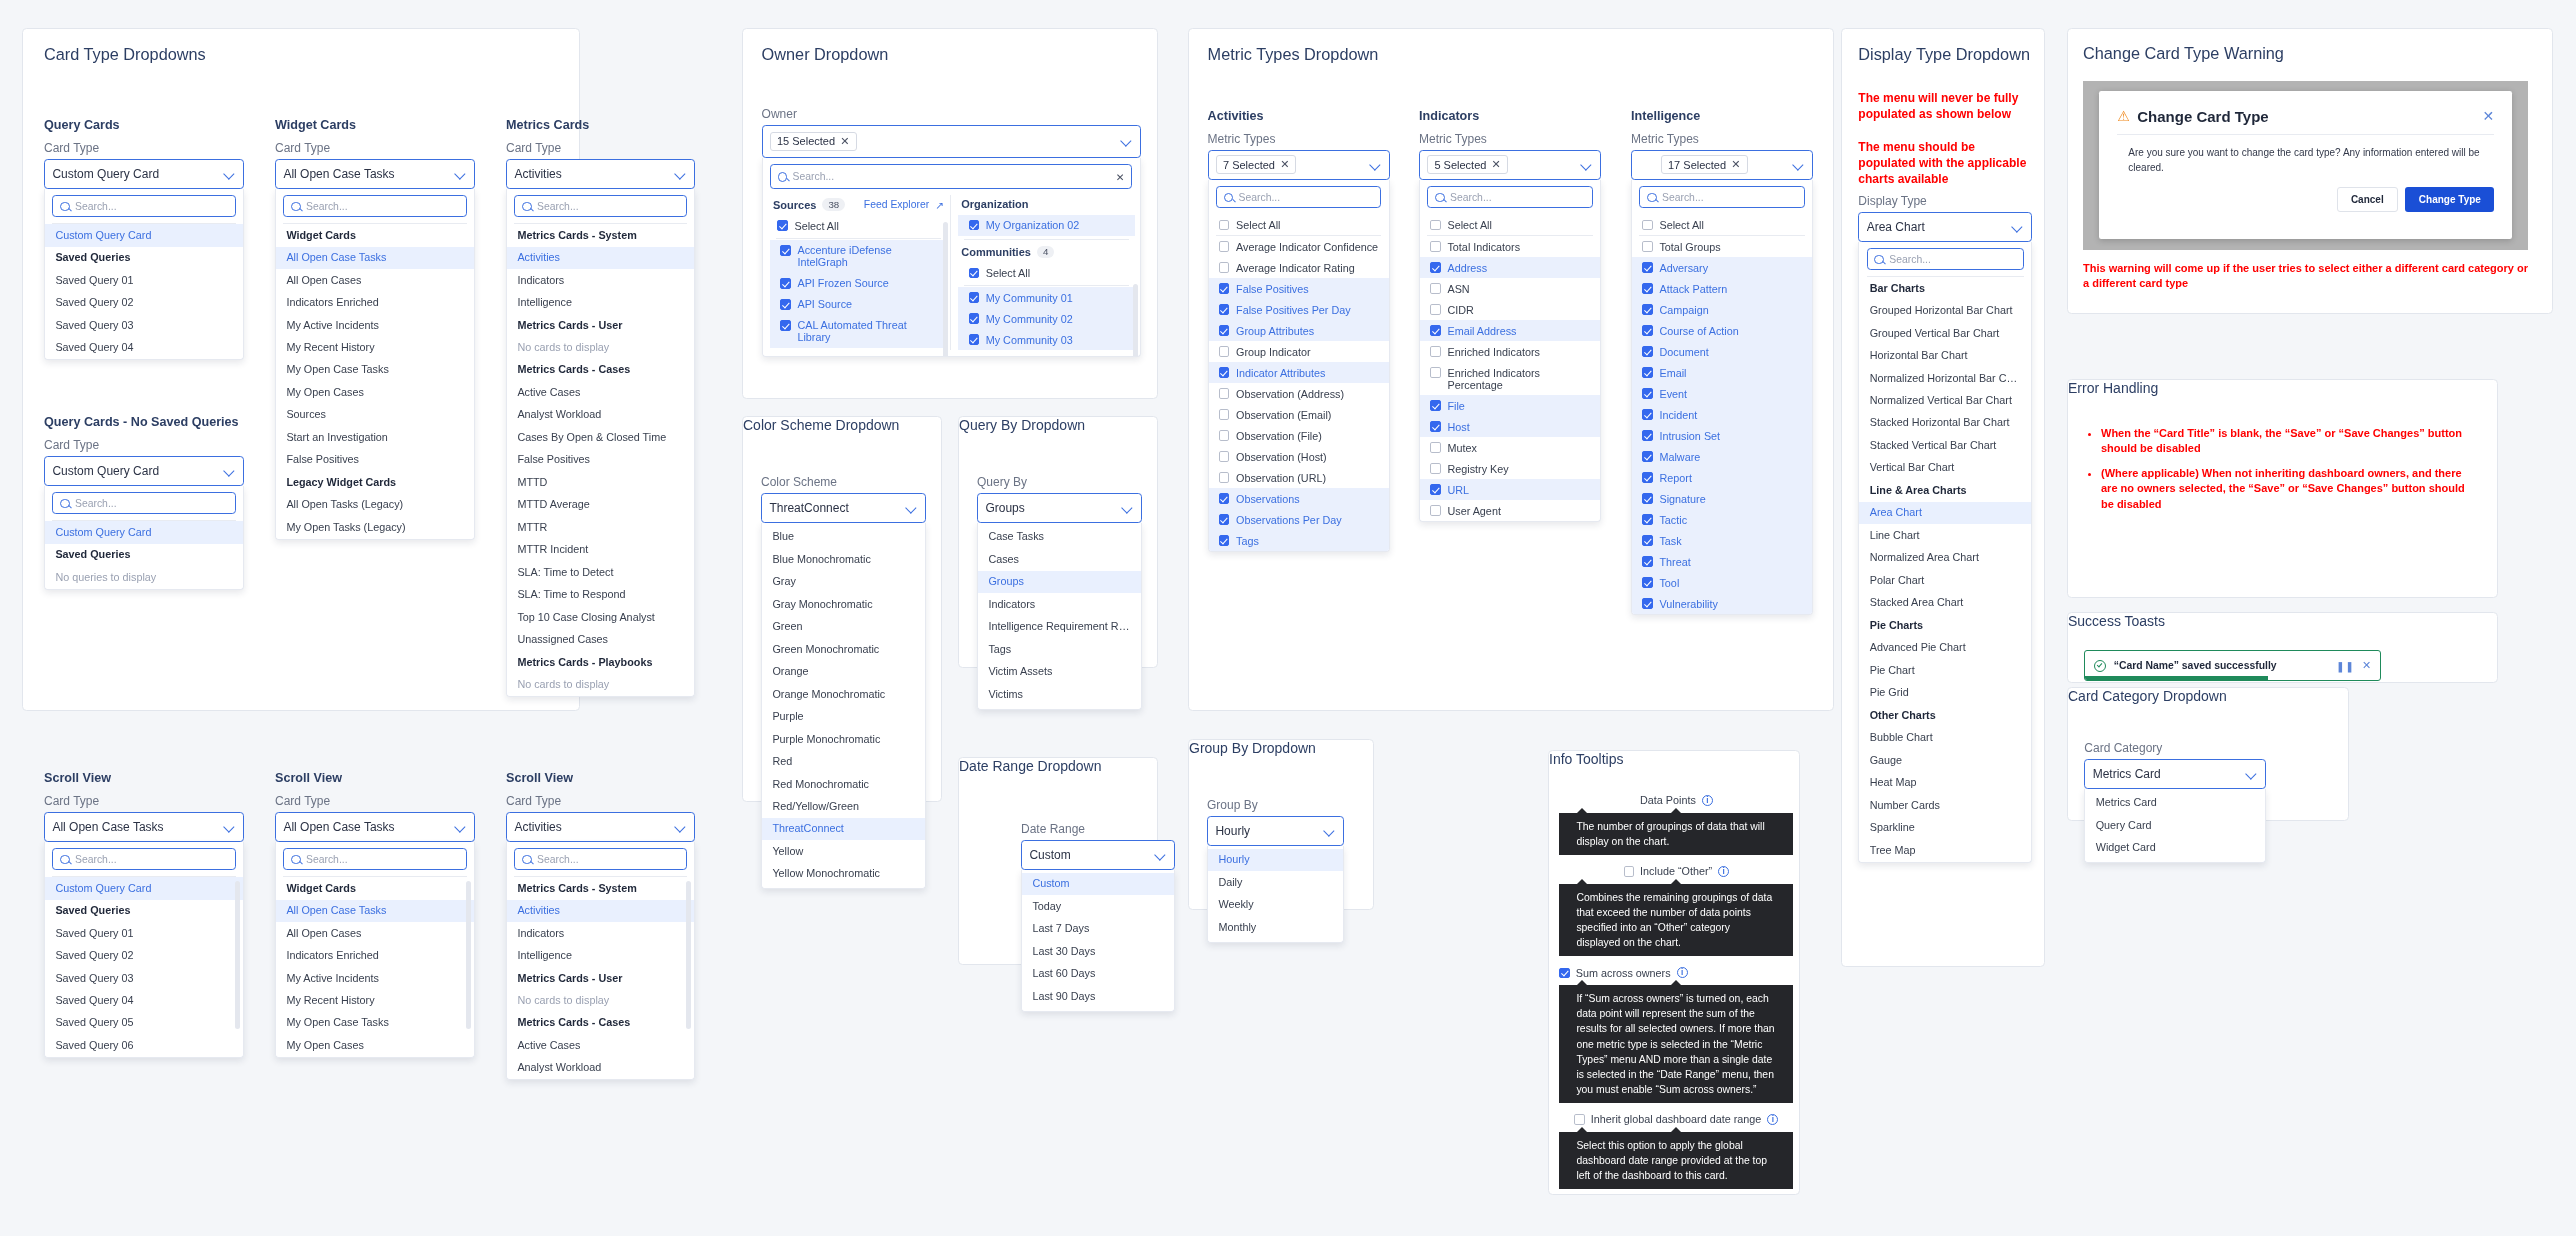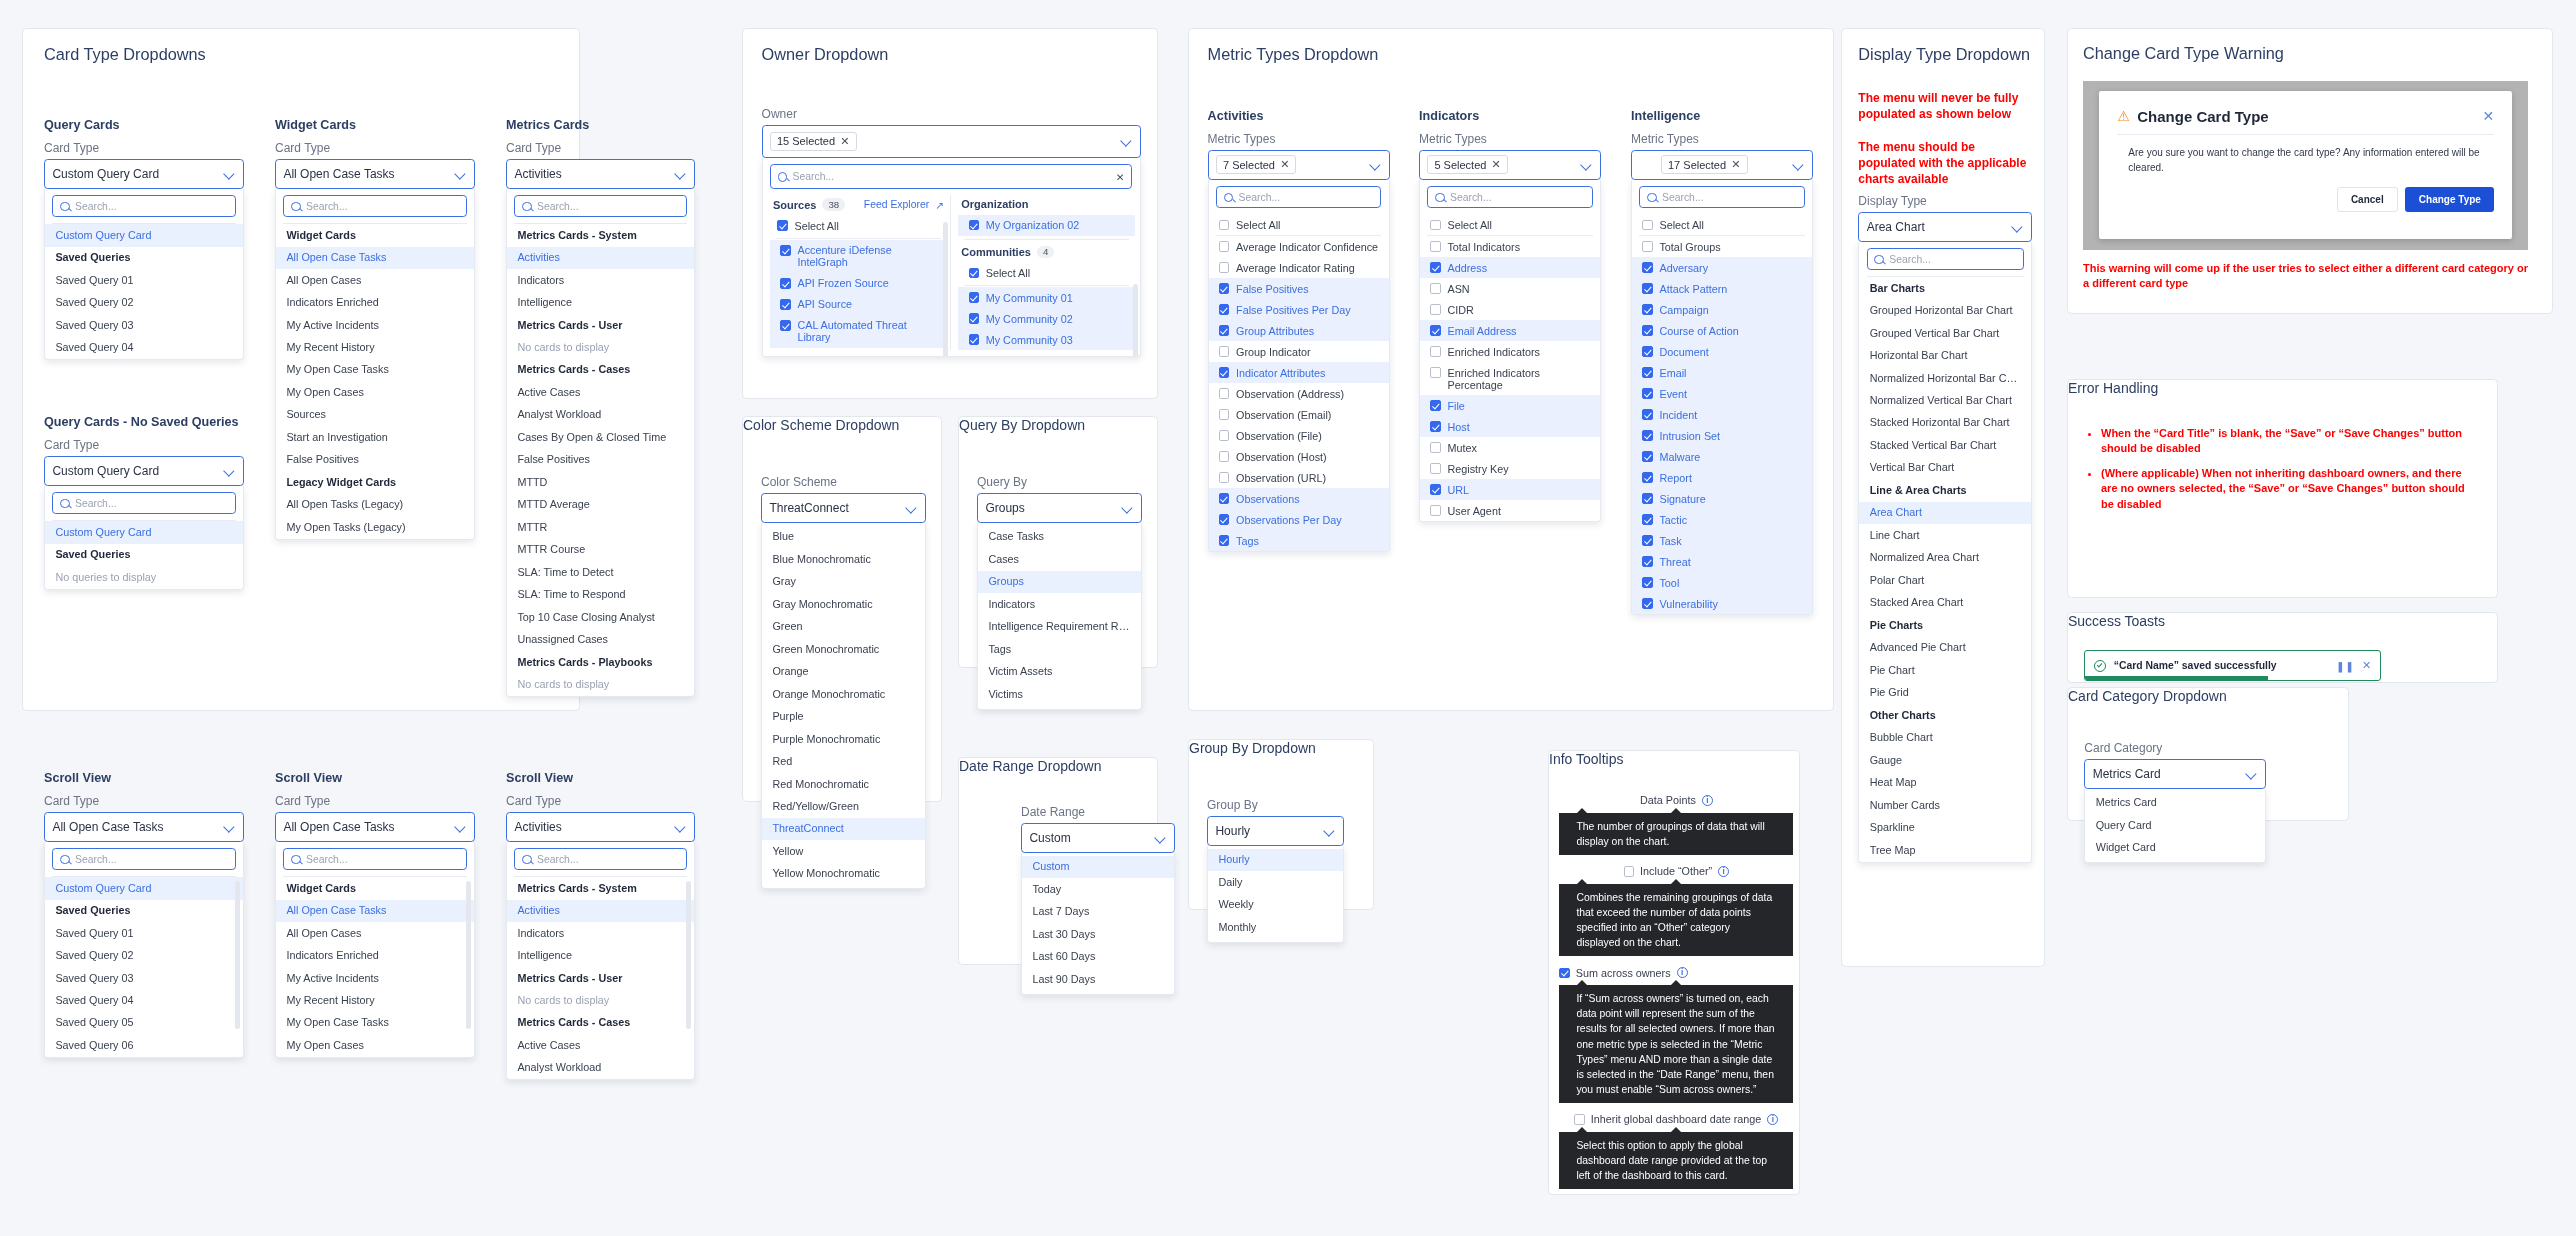--- a/index.html
+++ b/index.html
@@ -166,21 +166,21 @@
           <div class="opt grp">Metrics Cards - User</div>
           <div class="opt muted">No cards to display</div>
           <div class="opt grp">Metrics Cards - Cases</div>
           <div class="opt">Active Cases</div>
           <div class="opt">Analyst Workload</div>
           <div class="opt">Cases By Open &amp; Closed Time</div>
           <div class="opt">False Positives</div>
           <div class="opt">MTTD</div>
           <div class="opt">MTTD Average</div>
           <div class="opt">MTTR</div>
-          <div class="opt">MTTR Course</div>
+          <div class="opt">MTTR Incident</div>
           <div class="opt">SLA: Time to Detect</div>
           <div class="opt">SLA: Time to Respond</div>
           <div class="opt">Top 10 Case Closing Analyst</div>
           <div class="opt">Unassigned Cases</div>
           <div class="opt grp">Metrics Cards - Playbooks</div>
           <div class="opt muted">No cards to display</div>
         </div>
     </div>
   </div>
 
@@ -408,21 +408,21 @@
           <div class="opt">Tags</div>
           <div class="opt">Victim Assets</div>
           <div class="opt">Victims</div>
         </div>
     </div>
   </div>
 </div>
 
 <div class="card" style="left:958px; top:757px; width:200px; height:208px;">
   <div class="panel-title" style="font-size:14px;">Date Range Dropdown</div>
-  <div style="position:absolute;left:18px;top:47px;width:198px;padding-left:44px;">
+  <div style="position:absolute;left:18px;top:64px;width:198px;padding-left:44px;">
     <div class="field-label">Date Range</div>
     <div class="sel" style="margin-top:3.7px;">
       <span class="val">Custom</span>
       <span class="chev"></span>
     </div>
     <div class="menu">
       <div style="padding:3px 0;">
           <div class="opt sel-hl">Custom</div>
           <div class="opt">Today</div>
           <div class="opt">Last 7 Days</div>

